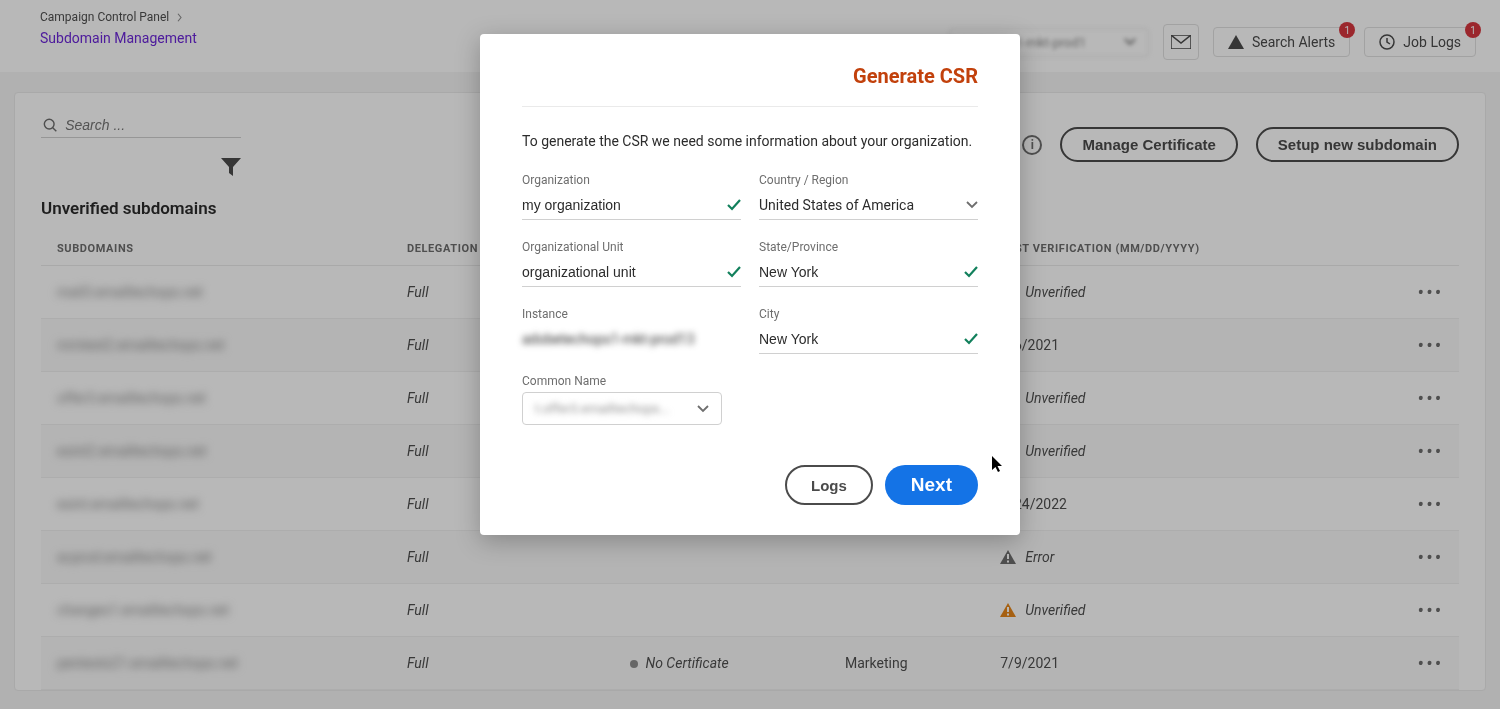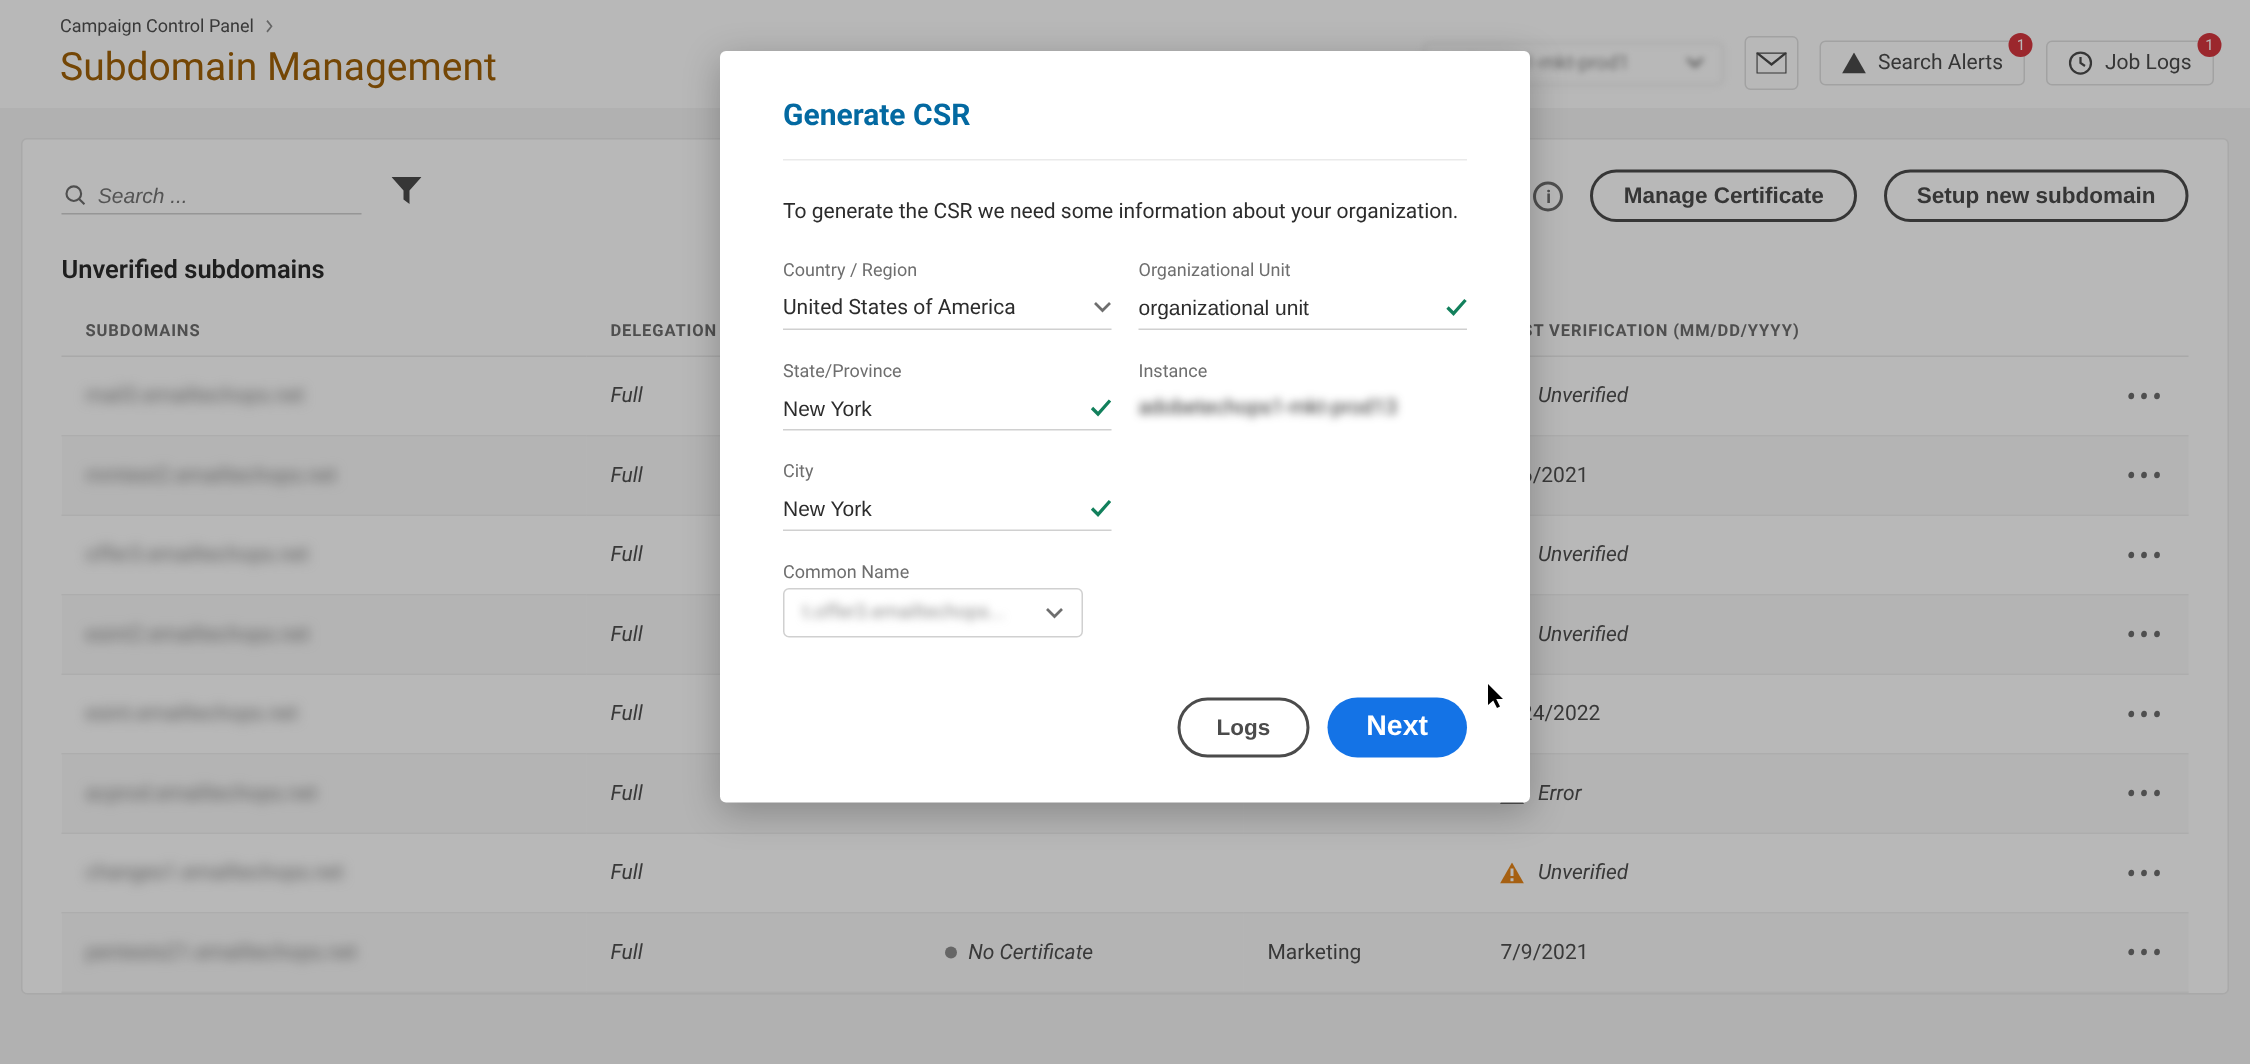--- a/index.html
+++ b/index.html
@@ -23,23 +23,23 @@
   .topbar-left { display: flex; flex-direction: column; gap: 6px; }
   .breadcrumb {
     font-size: 12px;
     color: #505050;
     display: flex;
     align-items: center;
     gap: 6px;
   }
   .breadcrumb svg { width: 9px; height: 9px; }
   .page-title {
-    font-size: 26px;
+    font-size: 14px;
     font-weight: 400;
-    color: #a16207;
+    color: #6d28d9;
   }
   .topbar-right {
     display: flex;
     align-items: center;
     gap: 14px;
     padding-top: 14px;
   }
   .instance-select {
     border: 1px solid #e1e1e1;
     border-radius: 4px;
@@ -100,22 +100,23 @@
     padding: 20px 26px 0 26px;
   }
   .panel-header {
     display: flex;
     align-items: center;
     justify-content: space-between;
     margin-bottom: 22px;
   }
   .search-group {
     display: flex;
-    align-items: flex-start;
+    align-items: flex-end;
     gap: 20px;
+    flex-direction: column;
   }
   .search-box {
     display: flex;
     align-items: center;
     gap: 8px;
     border-bottom: 1px solid #d0d0d0;
     padding: 4px 2px;
     width: 200px;
   }
   .search-box input {
@@ -211,24 +212,25 @@
   .modal {
     background: #fff;
     width: 540px;
     border-radius: 4px;
     padding: 30px 42px 30px 42px;
     box-shadow: 0 6px 24px rgba(0,0,0,0.25);
   }
   .modal h2 {
     font-size: 20px;
     font-weight: 700;
-    color: #0369a1;
+    color: #c2410c;
     padding-bottom: 18px;
     border-bottom: 1px solid #eaeaea;
     margin-bottom: 26px;
+    text-align: right;
   }
   .modal-desc {
     font-size: 14px;
     color: #2c2c2c;
     margin-bottom: 24px;
   }
   .form-grid {
     display: flex;
     flex-wrap: wrap;
     gap: 20px 18px;
@@ -496,20 +498,29 @@
     </table>
   </div>
 </div>
 
 <div class="overlay">
   <div class="modal">
     <h2>Generate CSR</h2>
     <p class="modal-desc">To generate the CSR we need some information about your organization.</p>
     <div class="form-grid">
 
+      <div class="field">
+        <label class="field-label">Organization</label>
+        <div class="field-row">
+          <input class="field-value" value="my organization" style="">
+          <svg class="check" width="14" height="12" viewBox="0 0 14 12" fill="none" stroke="#12805c" stroke-width="2.2">
+              <path d="M1 6l4 4L13 1"></path>
+            </svg>
+        </div>
+      </div>
 
       <div class="field">
         <label class="field-label">Country / Region</label>
         <div class="field-row">
           <span class="field-value">United States of America</span>
           <svg class="chevron" width="12" height="8" viewBox="0 0 12 8" fill="none" stroke="#6e6e6e" stroke-width="1.8">
               <path d="M1 1l5 5 5-5"></path>
             </svg>
         </div>
       </div>

